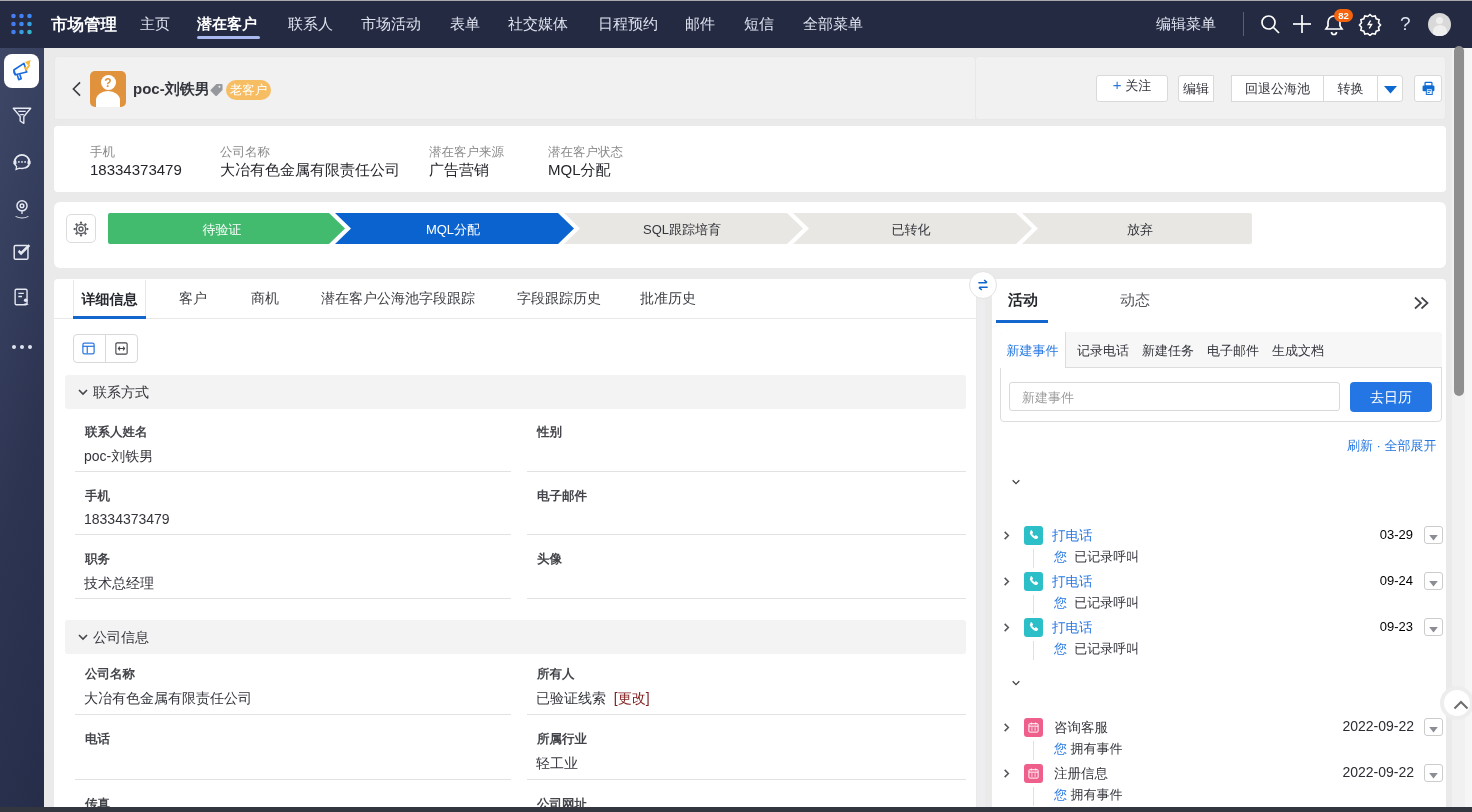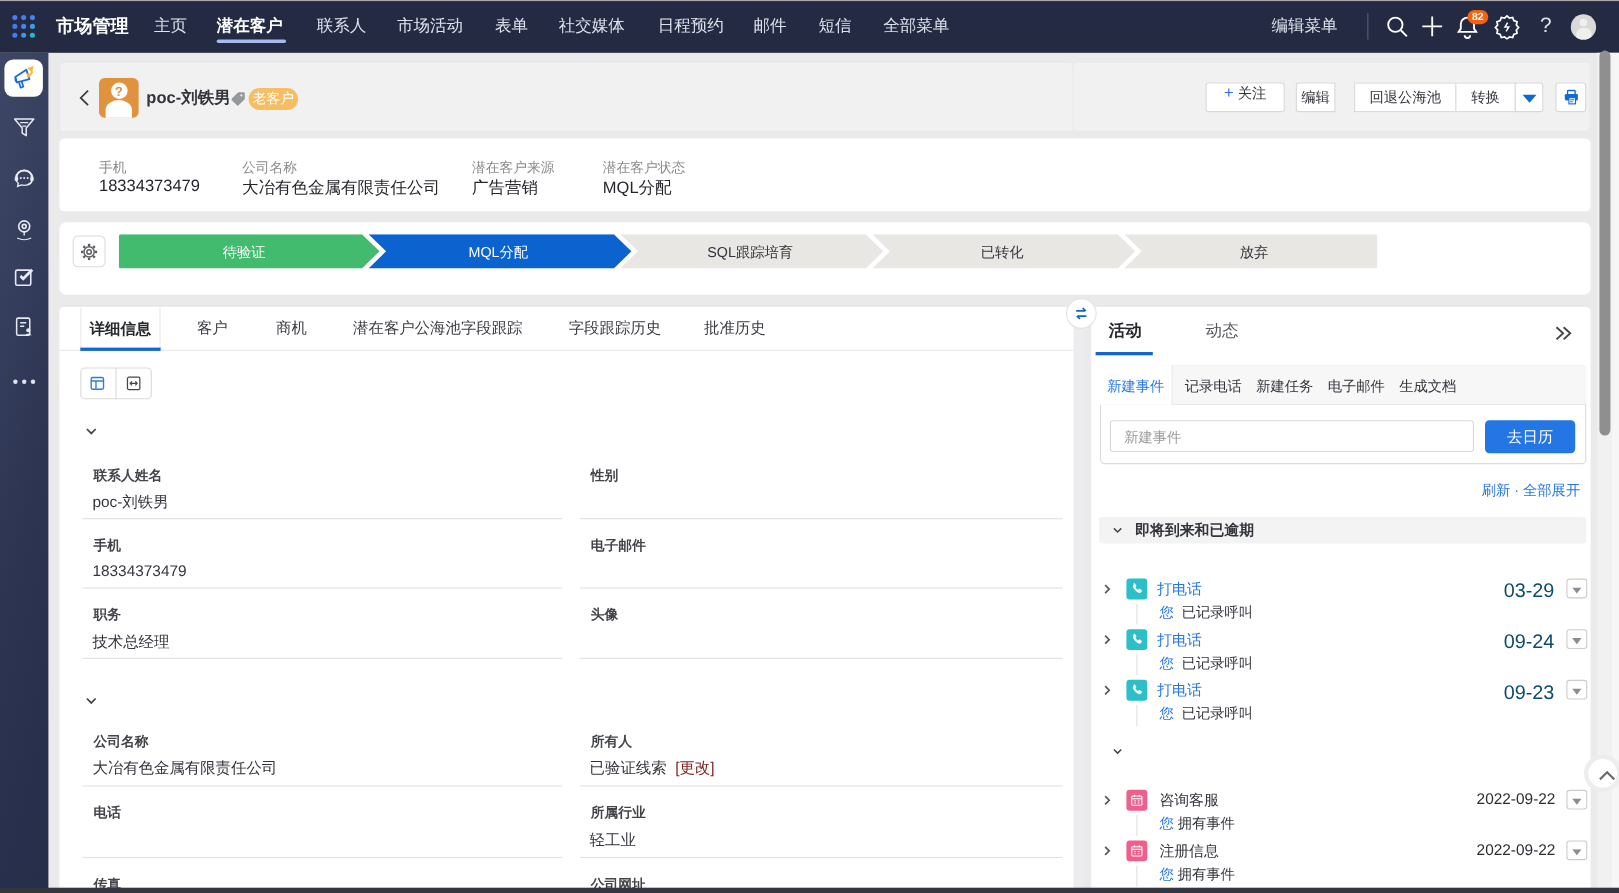--- a/index.html
+++ b/index.html
@@ -47,25 +47,25 @@
 #ltab-under { left:73px; top:316px; width:73px; height:3px; background:#1266cd; }
 #ltab-border { left:54px; top:318px; width:922px; height:1px; background:#e8e8e8; }
 .secbar { position:absolute; left:65px; width:901px; height:34px; background:#f3f3f3; border-radius:3px; line-height:34px; font-size:14px; color:#33353c; }
 .flabel { position:absolute; font-size:12.5px; font-weight:bold; color:#43454a; }
 .fval { position:absolute; font-size:14px; color:#33353c; }
 .fline { position:absolute; height:1px; background:#e2e2e2; }
 .secchev { position:absolute; width:12px; height:12px; }
 
 #rtab-act { left:1008px; top:291px; font-size:15px; font-weight:bold; color:#26282d; position:absolute;}
 #rtab-under { left:996px; top:320px; width:52px; height:3px; background:#1266cd; }
-#rtab2 { left:1096px; top:291px; font-size:15px; color:#54565c; position:absolute;font-family:Liberation Serif, serif;}
+#rtab2 { left:1120px; top:291px; font-size:15px; color:#54565c; position:absolute;font-family:Liberation Serif, serif;}
 .rsecbar { position:absolute; left:999px; width:443px; height:24px; background:#f3f3f3; border-radius:3px; line-height:24px; font-size:13.5px; font-weight:bold; color:#33353c; }
 .aicon { position:absolute; width:19px; height:19px; border-radius:3px; }
 .atitle { position:absolute; font-size:13.5px; color:#2677e2; }
-.adate { position:absolute; font-size:18px; color:#0c4a6e; text-align:right; }
+.adate { position:absolute; font-size:13px; color:#000000; text-align:right; }
 .aact { position:absolute; width:19px; height:18px; border:1px solid #ccc; border-radius:3px; background:#fff; }
 .aline2 { position:absolute; font-size:13px; color:#33353c; }
 .achev { position:absolute; width:10px; height:10px; }
 .aconn { position:absolute; left:1033px; width:1px; background:#e0e0e0; }
 
 #sbtrack { left:1452px; top:48px; width:13px; height:764px; background:#f1f1f1; }
 #sbthumb { left:1454px; top:46px; width:10px; height:350px; background:#8f8f8f; border-radius:5px; }
 #sbright { left:1465px; top:48px; width:7px; height:764px; background:#f6f6f6; }
 #bstrip { left:0px; top:807px; width:1472px; height:5px; background:#34363f; }
 #totop { left:1440px; top:686px; width:34px; height:34px; background:#fff; border:4px solid #ededed; border-radius:50%; z-index:6;}
@@ -261,23 +261,25 @@
 <svg class="abs" style="left:81px;top:341px" width="15" height="15" viewBox="0 0 24 24" fill="none" stroke="#2f7ae0" stroke-width="2">
       <rect x="3" y="3.5" width="18" height="17" rx="2.5"></rect>
       <line x1="3" y1="8.5" x2="21" y2="8.5"></line>
       <line x1="10" y1="8.5" x2="10" y2="20"></line>
     </svg>
 <svg class="abs" style="left:114px;top:341px" width="15" height="15" viewBox="0 0 24 24" fill="none" stroke="#43454a" stroke-width="1.8">
       <rect x="3" y="3" width="18" height="18" rx="2"></rect>
       <path d="M7 12 h10 M9.5 9 L7 12 l2.5 3 M14.5 9 l2.5 3 -2.5 3"></path>
     </svg>
 
+<div class="secbar" style="top:375px;"><span style="padding-left:28px;">联系方式</span></div>
 <svg class="secchev" style="left:77px;top:386px" viewBox="0 0 12 12" fill="none" stroke="#43454a" stroke-width="1.6">
       <path d="M2 4 l4 4 4-4"></path>
     </svg>
+<div class="secbar" style="top:620px;"><span style="padding-left:28px;">公司信息</span></div>
 <svg class="secchev" style="left:77px;top:631px" viewBox="0 0 12 12" fill="none" stroke="#43454a" stroke-width="1.6">
       <path d="M2 4 l4 4 4-4"></path>
     </svg>
 
 <div class="flabel" style="left:85px;top:424px;">联系人姓名</div>
 <div class="fval" style="left:84px;top:448px;">poc-刘铁男</div>
 <div class="fline" style="left:75px;top:471px;width:436px;"></div>
 <div class="flabel" style="left:537px;top:424px;">性别</div>
 <div class="fline" style="left:527px;top:471px;width:439px;"></div>
 
@@ -320,21 +322,20 @@
 <div class="abs" style="left:1000px;top:332px;width:442px;height:36px;background:#f7f7f7;border-bottom:1px solid #ddd;border-radius:4px 4px 0 0;"></div>
 <div class="abs" style="left:1000px;top:332px;width:66px;height:36px;background:#fff;border-right:1px solid #ddd;border-radius:4px 0 0 0;text-align:center;line-height:37px;font-size:13px;color:#2677e2;">新建事件</div>
 <div class="abs" style="left:1077px;top:332px;height:36px;line-height:37px;font-size:13px;color:#33353c;">记录电话</div>
 <div class="abs" style="left:1142px;top:332px;height:36px;line-height:37px;font-size:13px;color:#33353c;">新建任务</div>
 <div class="abs" style="left:1207px;top:332px;height:36px;line-height:37px;font-size:13px;color:#33353c;">电子邮件</div>
 <div class="abs" style="left:1272px;top:332px;height:36px;line-height:37px;font-size:13px;color:#33353c;">生成文档</div>
 <div class="abs" style="left:1009px;top:382px;width:331px;height:29px;border:1px solid #d9d9d9;border-radius:3px;background:#fff;font-size:13px;color:#9b9b9b;line-height:29px;"><span style="padding-left:12px;">新建事件</span></div>
 <div class="abs" style="left:1350px;top:382px;width:82px;height:30px;background:#2476e4;border-radius:4px;color:#fff;font-size:14px;text-align:center;line-height:30px;">去日历</div>
 <div class="abs" style="left:1347px;top:437px;white-space:nowrap;font-size:13px;color:#2677e2;">刷新 · 全部展开</div>
 
-<div class="rsecbar" style="top:470px;"><span style="padding-left:33px;">即将到来和已逾期</span></div>
 <svg class="achev" style="left:1011px;top:477px" viewBox="0 0 12 12" fill="none" stroke="#43454a" stroke-width="1.6">
       <path d="M2 4 l4 4 4-4"></path>
     </svg>
 <svg class="achev" style="left:1011px;top:678px" viewBox="0 0 12 12" fill="none" stroke="#43454a" stroke-width="1.6">
       <path d="M2 4 l4 4 4-4"></path>
     </svg>
 
 <svg class="achev" style="left:1001px;top:530px;width:11px;height:11px;" viewBox="0 0 12 12" fill="none" stroke="#55575c" stroke-width="1.7">
       <path d="M4 2 l4 4 -4 4"></path>
     </svg>

